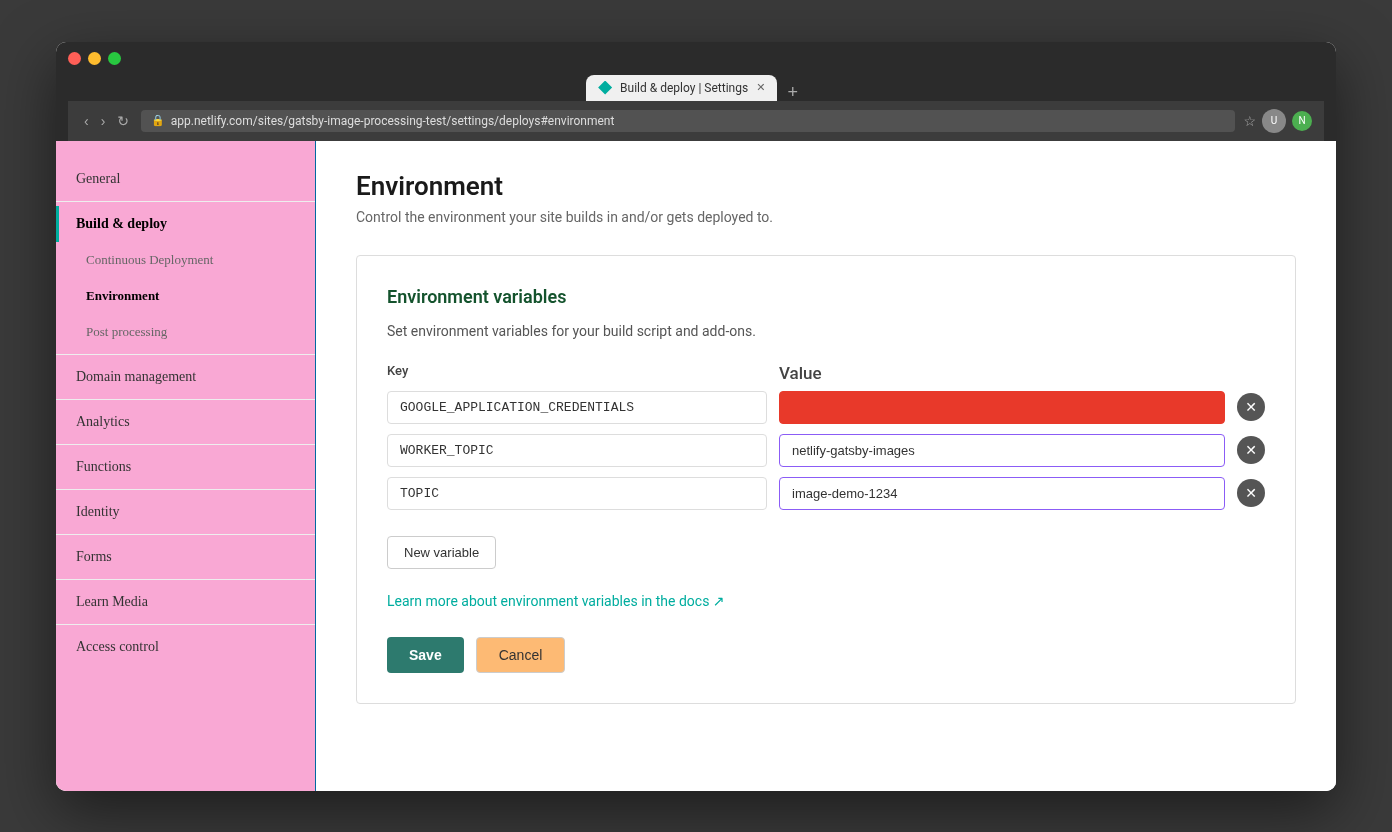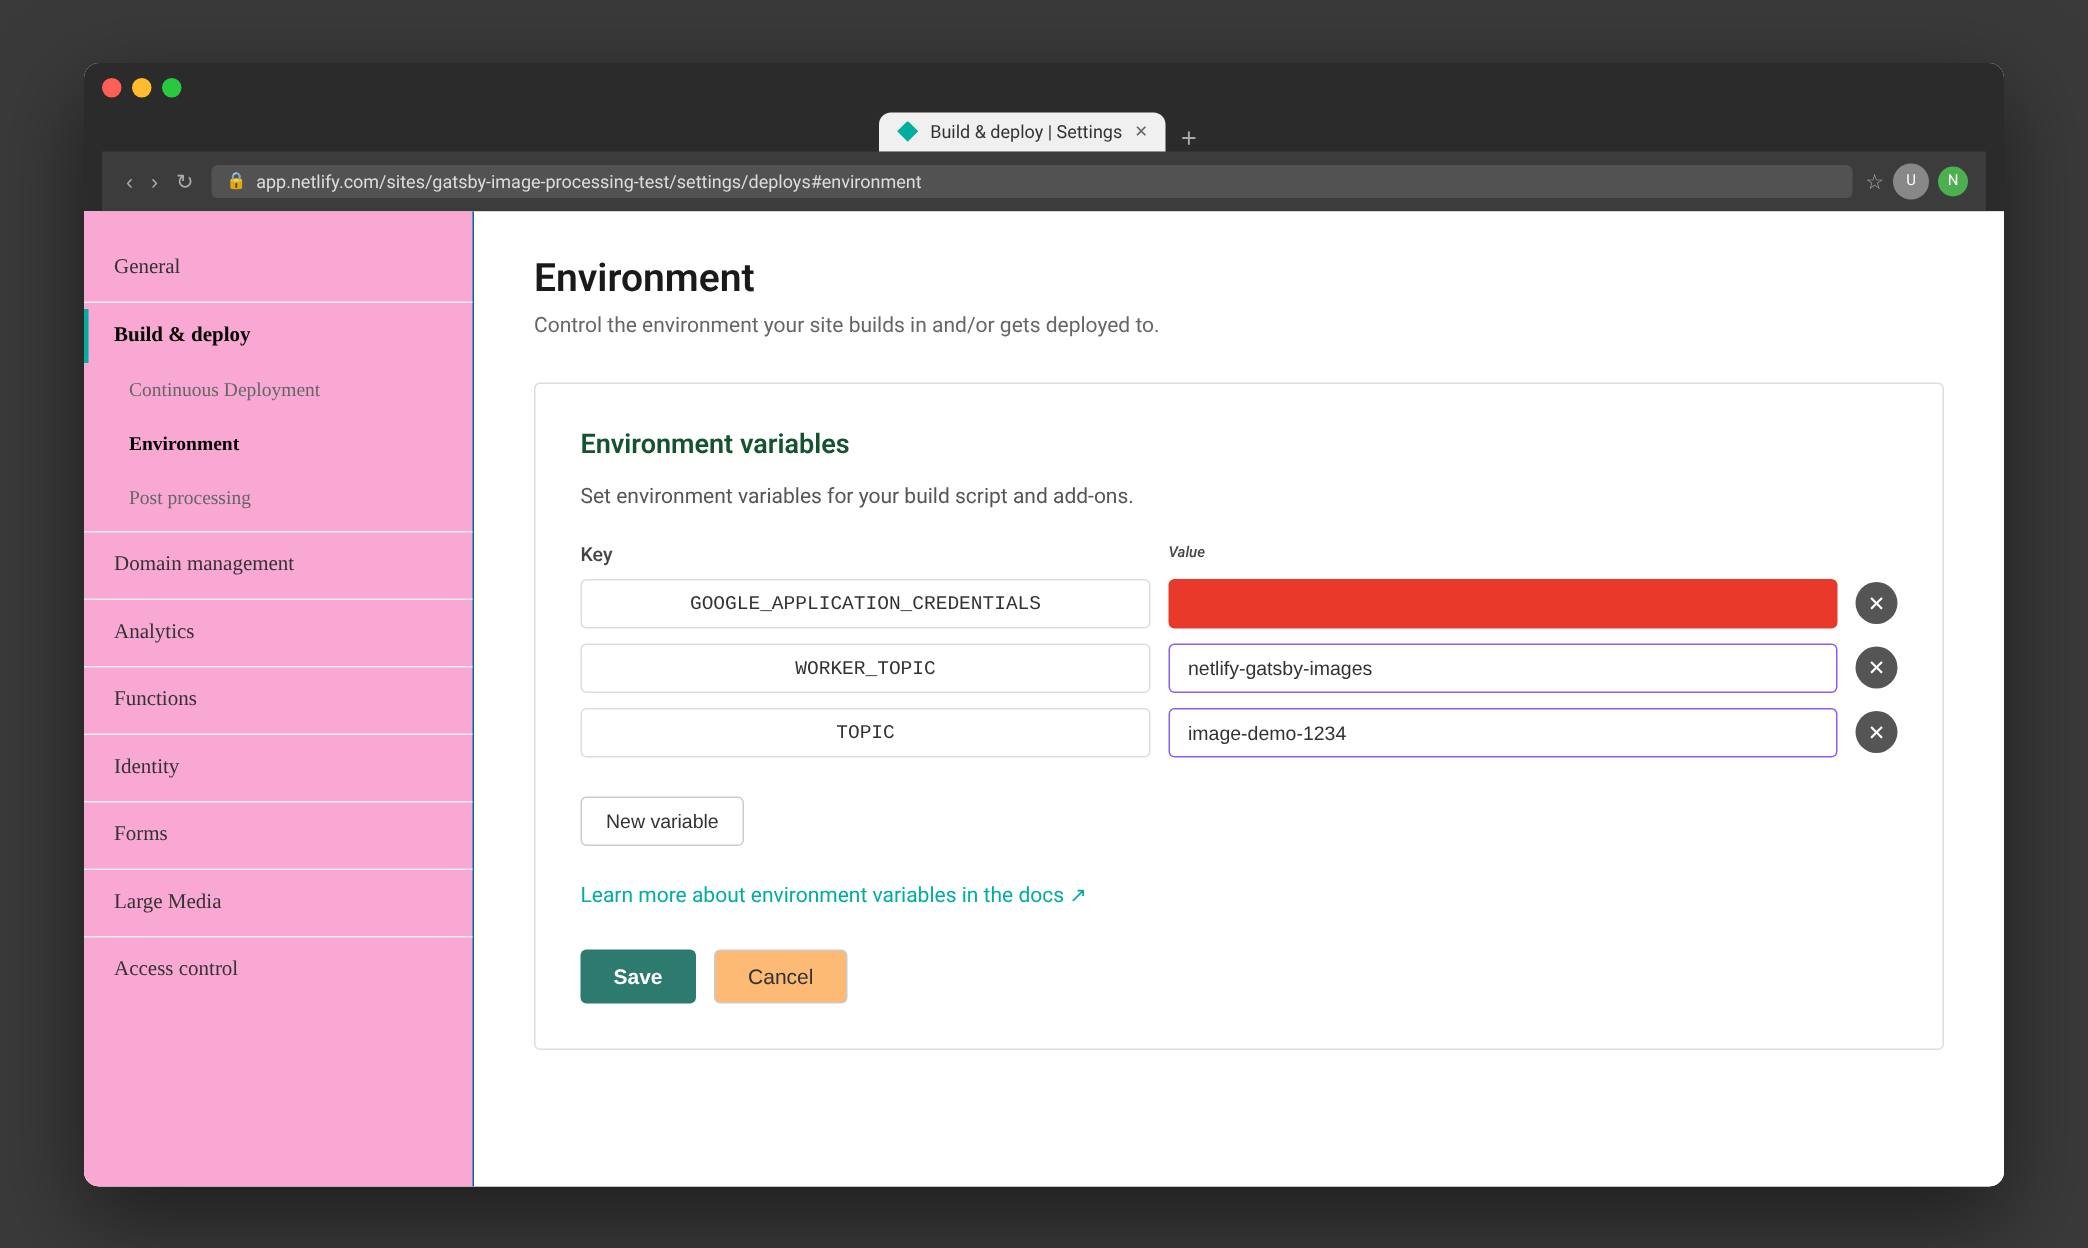--- a/index.html
+++ b/index.html
@@ -282,43 +282,41 @@
 
     .env-header-key {
       flex: 0 0 380px;
       font-size: 13px;
       color: #444;
       font-weight: 500;
     }
 
     .env-header-value {
       flex: 1;
-      font-size: 10px;
+      font-size: 17px;
       color: #444;
       font-weight: 500;
-      font-style: italic;
     }
 
     .env-row {
       display: flex;
       align-items: center;
       gap: 12px;
       margin-bottom: 10px;
     }
 
     .env-key-input {
       flex: 0 0 380px;
       padding: 8px 12px;
       border: 1px solid #ddd;
       border-radius: 4px;
       font-size: 13px;
       color: #333;
       font-family: 'Courier New', monospace;
       background: #fff;
-      text-align: center;
     }
 
     .env-value-input {
       flex: 1;
       padding: 8px 12px;
       border: 1px solid #8b5cf6;
       border-radius: 4px;
       font-size: 13px;
       color: #333;
       font-family: Liberation Sans, sans-serif;
@@ -442,21 +440,21 @@
       <a class="sidebar-item top-level">Domain management</a>
       <div class="sidebar-divider"></div>
       <a class="sidebar-item top-level">Analytics</a>
       <div class="sidebar-divider"></div>
       <a class="sidebar-item top-level">Functions</a>
       <div class="sidebar-divider"></div>
       <a class="sidebar-item top-level">Identity</a>
       <div class="sidebar-divider"></div>
       <a class="sidebar-item top-level">Forms</a>
       <div class="sidebar-divider"></div>
-      <a class="sidebar-item top-level">Large Media</a>
+      <a class="sidebar-item top-level">Learn Media</a>
       <div class="sidebar-divider"></div>
       <a class="sidebar-item top-level">Access control</a>
     </div>
 
     <div class="main-content">
       <h1 class="page-title">Environment</h1>
       <p class="page-subtitle">Control the environment your site builds in and/or gets deployed to.</p>
 
       <div class="card">
         <h2 class="card-title">Environment variables</h2>

